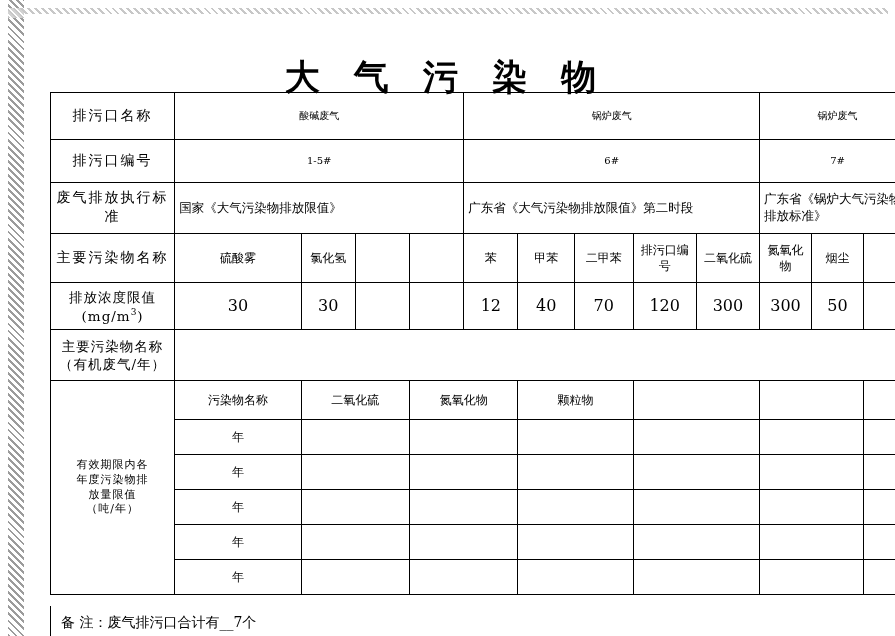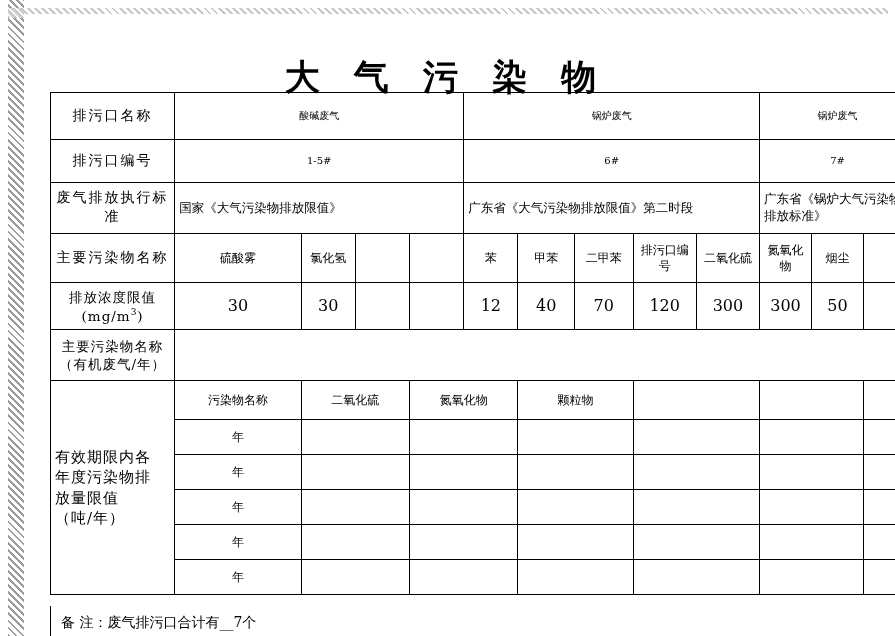--- a/index.html
+++ b/index.html
@@ -92,21 +92,22 @@
   }
   .num { text-align: center; font-size: 16px; font-family: "DejaVu Serif","Liberation Serif",serif; }
   .rowh {
     text-align: center;
     font-size: 13.5px;
     font-family: "DejaVu Serif", "Liberation Serif", serif;
     letter-spacing: 1px;
   }
   .sup { font-size: 9px; vertical-align: super; }
   .vblock {
-    font-size: 15px;
+    text-align: center;
+    font-size: 11px;
     font-family: "DejaVu Serif", "Liberation Serif", serif;
     line-height: 1.9;
     letter-spacing: 1px;
     margin-left: 8px;
   }
   .note {
     position: absolute;
     left: 24px;
     top: 592px;
     width: 866px;

